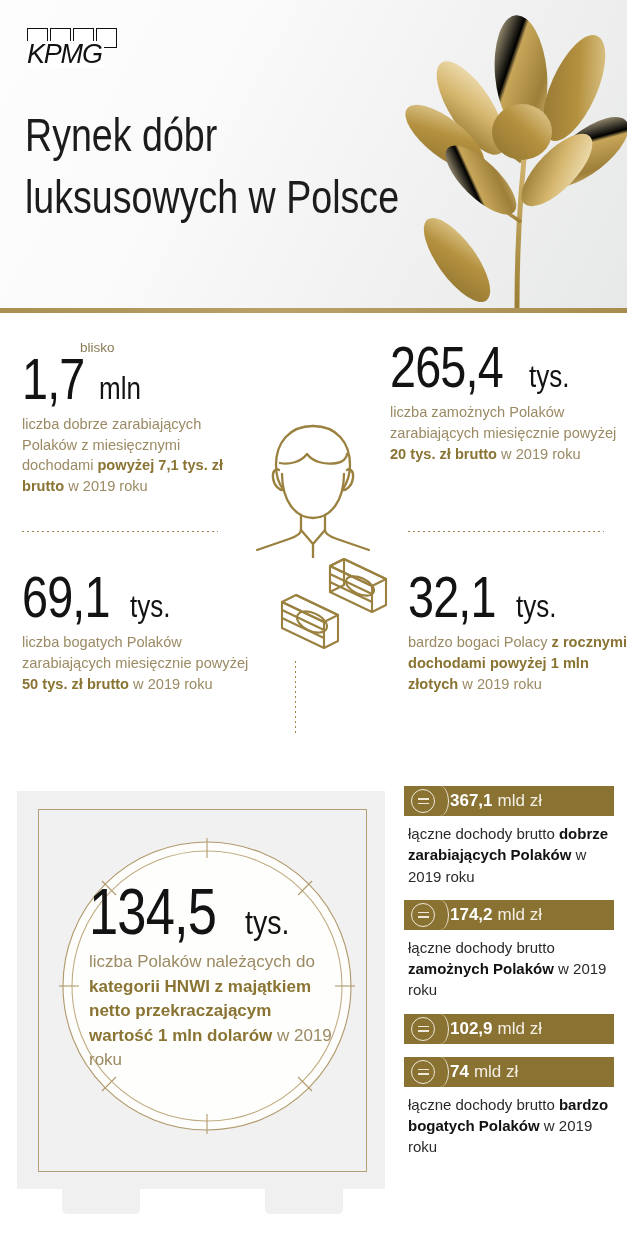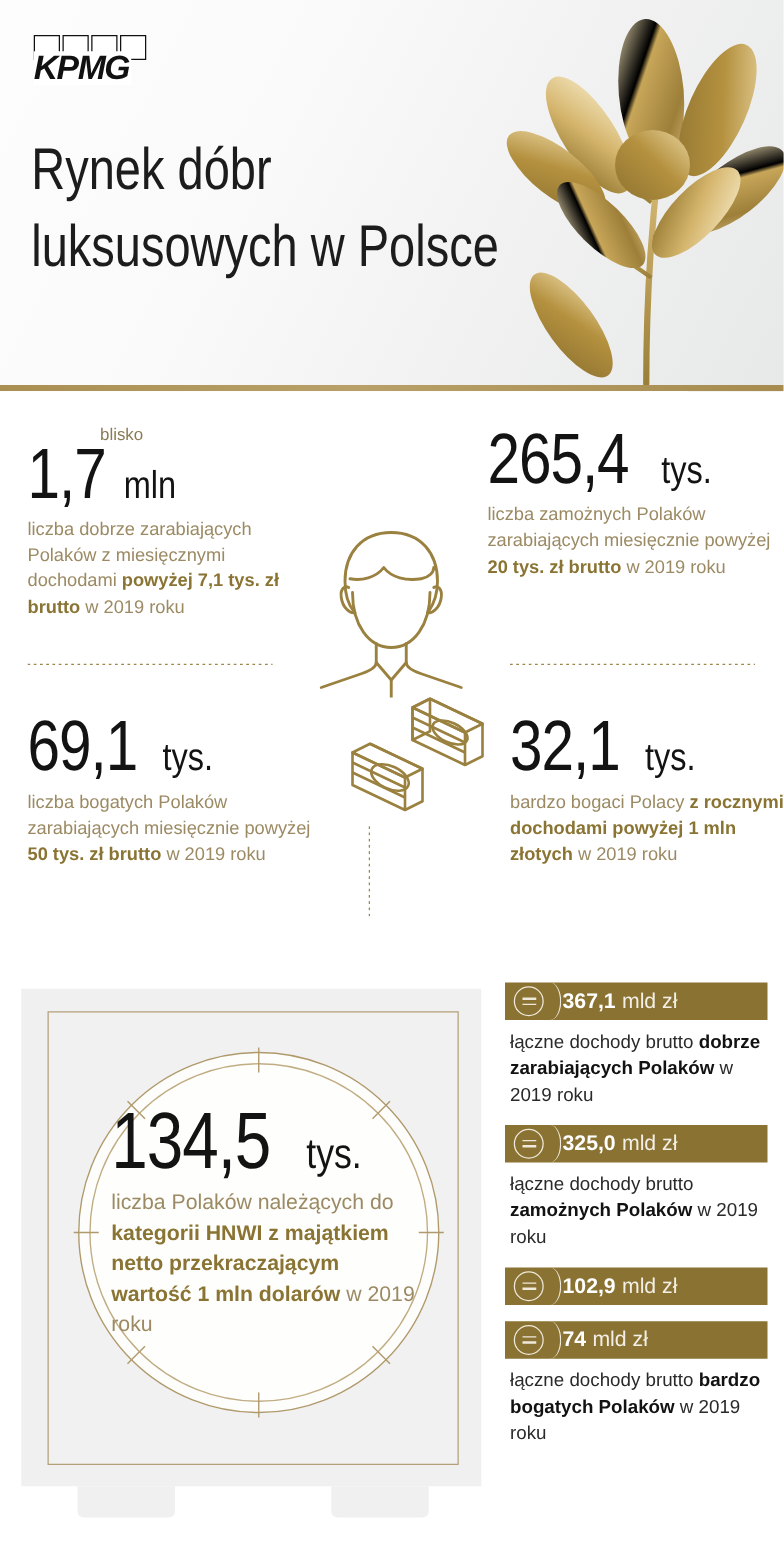--- a/index.html
+++ b/index.html
@@ -23,21 +23,21 @@
     height:5px; background:linear-gradient(90deg,#a98f52,#b9a068 45%,#a68c4e 100%);
   }
 
   
   .logo { position:absolute; left:27px; top:28px; width:96px; height:46px; }
   .logo .squares { display:flex; gap:2px; height:20px; }
   .logo .squares i { display:block; width:21px; height:20px; border:1.6px solid #111; background:#fff; }
   .logo .word {
     position:absolute; left:0; top:13px;
     font-family:"Liberation Sans", sans-serif;
-    font-weight:bold; font-style:italic; font-size:27px; letter-spacing:-1.2px;
+    font-weight:normal; font-style:italic; font-size:27px; letter-spacing:-1.2px;
     color:#111; line-height:1; background:#fff; padding-right:2px;
   }
 
   
   .title {
     position:absolute; left:25px; top:104px;
     font-family:"Liberation Sans Narrow","Liberation Sans",sans-serif;
     font-size:47px; line-height:1.32; font-weight:300;
     letter-spacing:0px; color:#1c1c1c;
     transform:scaleX(.80); transform-origin:left top;
@@ -335,21 +335,21 @@
       <div class="barcap"><span>łączne dochody brutto </span><b>dobrze zarabiających Polaków</b><span> w 2019 roku</span></div>
     </div>
 
     <div class="barblock">
       <div class="bar">
         <span class="eq">
             <i></i>
             <i></i>
           </span>
         <span class="tail"></span>
-        <span class="v">325,0</span>
+        <span class="v">174,2</span>
         <span class="s">mld zł</span>
       </div>
       <div class="barcap"><span>łączne dochody brutto </span><b>zamożnych Polaków</b><span> w 2019 roku</span></div>
     </div>
 
     <div class="barblock">
       <div class="bar">
         <span class="eq">
             <i></i>
             <i></i>

